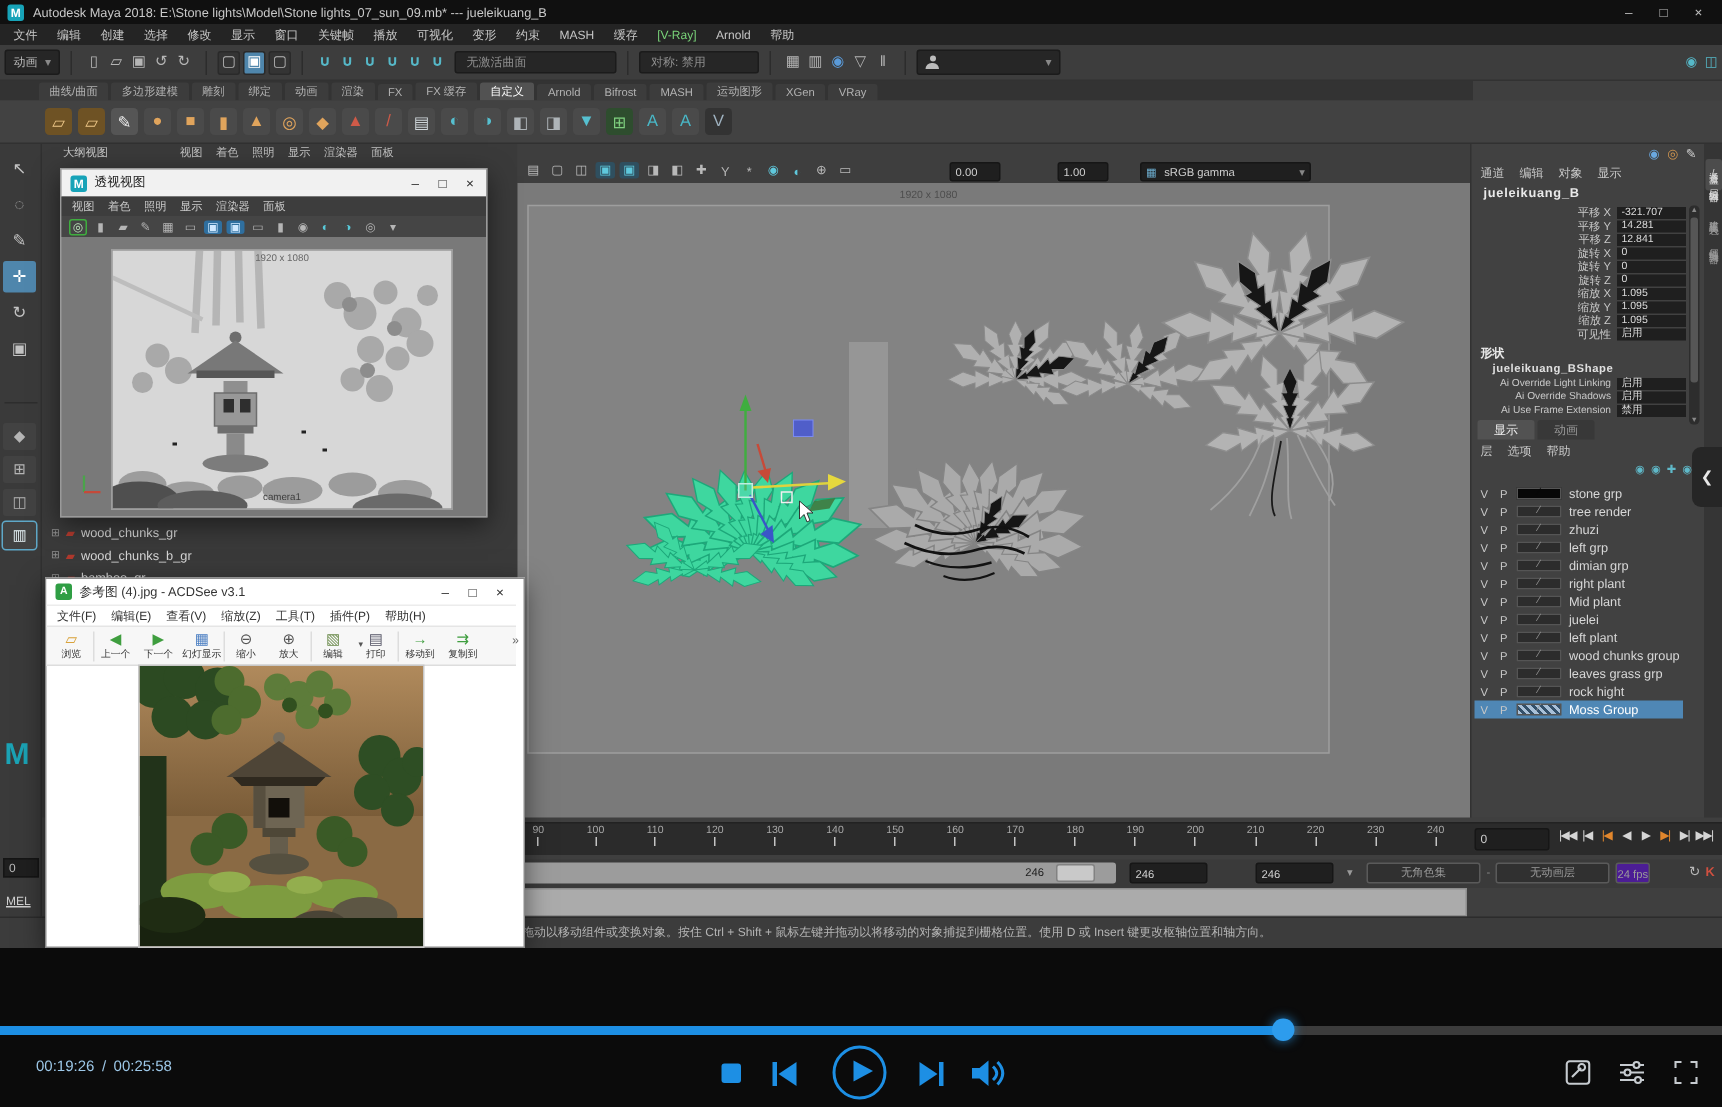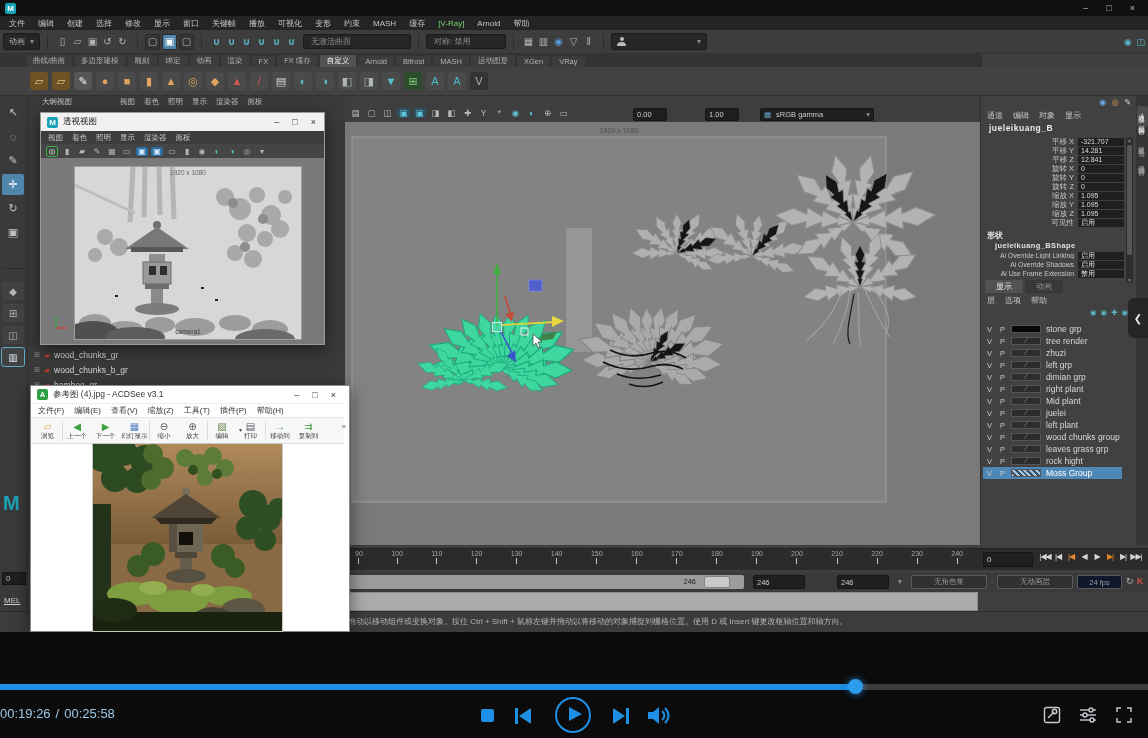--- a/index.html
+++ b/index.html
@@ -144,35 +144,36 @@
   .atb:nth-child(2),.atb:nth-child(5),.atb:nth-child(7),.atb:nth-child(9){border-left:1px solid #ddd;}
   .aeditarrow{position:absolute;left:208px;top:40px;font-size:6px;color:#555;}
   .aoverflow{position:absolute;right:3px;top:36px;font-size:8px;color:#666;}
   .aphoto{position:absolute;left:62px;top:58px;width:189px;height:187px;outline:1px solid #c8c8c8;}
 
   
   .player{position:absolute;left:0;top:632px;width:1148px;height:106px;background:#0b0b0b;z-index:50;}
   .ptrack{position:absolute;left:0;top:52px;width:1148px;height:6px;background:#3c3c3c;}
   .pfill{position:absolute;left:0;top:52px;height:6px;background:#1d8fe4;}
   .phandle{position:absolute;left:848px;top:47px;width:15px;height:15px;border-radius:50%;background:#2d9ced;box-shadow:0 0 7px rgba(40,150,230,.8);}
-  .ptime{position:absolute;left:0;top:74px;font-size:13px;color:#9dc8e8;display:flex;gap:5px;}
+  .ptime{position:absolute;left:24px;top:74px;font-size:10px;color:#9dc8e8;display:flex;gap:5px;}
   .pstop{position:absolute;left:481px;top:77px;width:13px;height:13px;background:#1d8fe4;border-radius:2px;}
   .pplay{position:absolute;left:555px;top:65px;width:36px;height:36px;border:2.5px solid #1d8fe4;border-radius:50%;}
   .pplay i{position:absolute;left:12px;top:8px;width:0;height:0;border-left:13px solid #1d8fe4;border-top:7.5px solid transparent;border-bottom:7.5px solid transparent;}
   .psvg{position:absolute;}
 </style>
 </head>
 <body>
 
 <div class="stage">
 
   <div class="maya">
 
     <div class="mtitle">
       <span class="mlogo">M</span>
+      <span>Autodesk Maya 2018: E:\Stone lights\Model\Stone lights_07_sun_09.mb*  ---  jueleikuang_B</span>
       <span class="winbtns">
         <span>–</span>
           <span>□</span>
           <span>×</span>
       </span>
     </div>
 
     <div class="mmenu">
       <span>文件</span>
         <span>编辑</span>
@@ -760,21 +761,21 @@
       <div class="rbar">
         <span class="rbarval">246</span>
         <span class="rhandle"></span>
       </div>
       <span class="vfield rrf" style="left:408px">246</span>
       <span class="vfield rrf" style="left:492px">246</span>
       <span class="ab" style="left:553px;top:4px;color:#999">▾</span>
       <span class="rrdd" style="left:566px">无角色集</span>
       <span class="ab" style="left:646px;top:4px;color:#888">-</span>
       <span class="rrdd" style="left:652px">无动画层</span>
-      <span class="rrdd" style="left:732px;width:45px;background:#0f172a">24 fps</span>
+      <span class="rrdd" style="left:732px;width:23px;background:#4c1d95">24 fps</span>
       <span class="ab" style="left:781px;top:3px;color:#b8b8b8;font-size:9px">↻</span>
       <span class="ab" style="left:792px;top:3px;color:#d05040;font-weight:bold;font-size:8.5px">K</span>
     </div>
 
     <div class="cmdstrip"></div>
 
     <div class="helpline">
       <span>拖动以移动组件或变换对象。按住 Ctrl + Shift + 鼠标左键并拖动以将移动的对象捕捉到栅格位置。使用 D 或 Insert 键更改枢轴位置和轴方向。</span>
     </div>
   </div>

